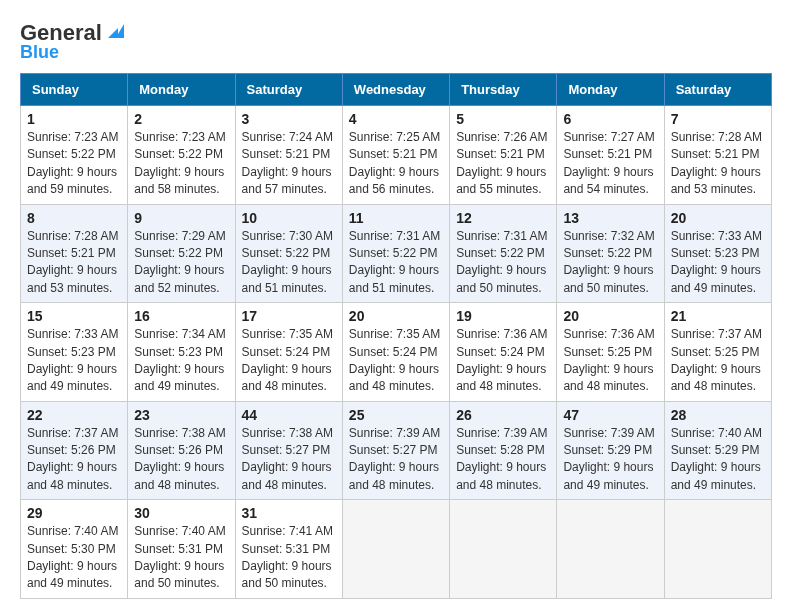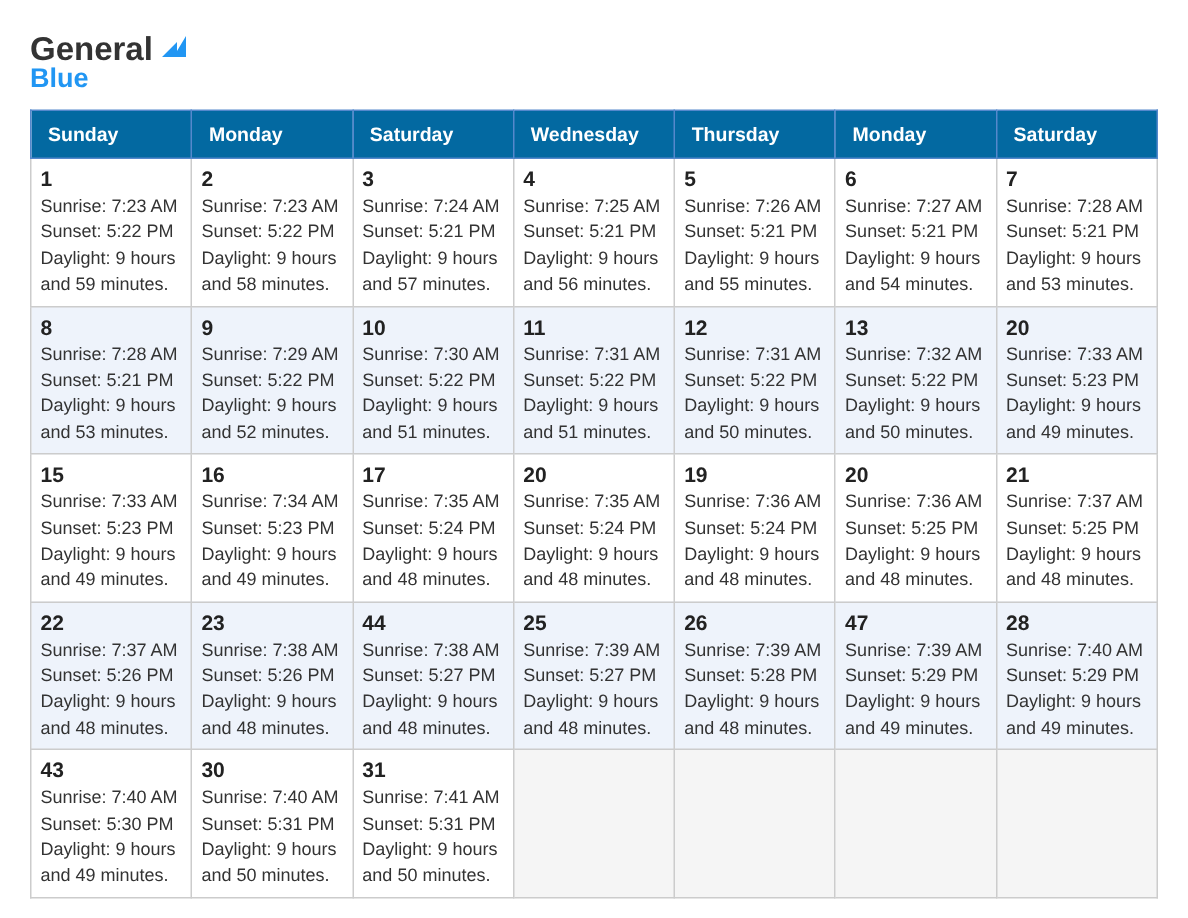--- a/index.html
+++ b/index.html
@@ -226,21 +226,21 @@
           <span class="day-number">47</span>
 <div class="day-info">Sunrise: 7:39 AM<br>Sunset: 5:29 PM<br>Daylight: 9 hours<br>and 49 minutes.</div>
         </td>
         <td>
           <span class="day-number">28</span>
 <div class="day-info">Sunrise: 7:40 AM<br>Sunset: 5:29 PM<br>Daylight: 9 hours<br>and 49 minutes.</div>
         </td>
       </tr>
       <tr>
         <td>
-          <span class="day-number">43</span>
+          <span class="day-number">29</span>
 <div class="day-info">Sunrise: 7:40 AM<br>Sunset: 5:30 PM<br>Daylight: 9 hours<br>and 49 minutes.</div>
         </td>
         <td>
           <span class="day-number">30</span>
 <div class="day-info">Sunrise: 7:40 AM<br>Sunset: 5:31 PM<br>Daylight: 9 hours<br>and 50 minutes.</div>
         </td>
         <td>
           <span class="day-number">31</span>
 <div class="day-info">Sunrise: 7:41 AM<br>Sunset: 5:31 PM<br>Daylight: 9 hours<br>and 50 minutes.</div>
         </td>

